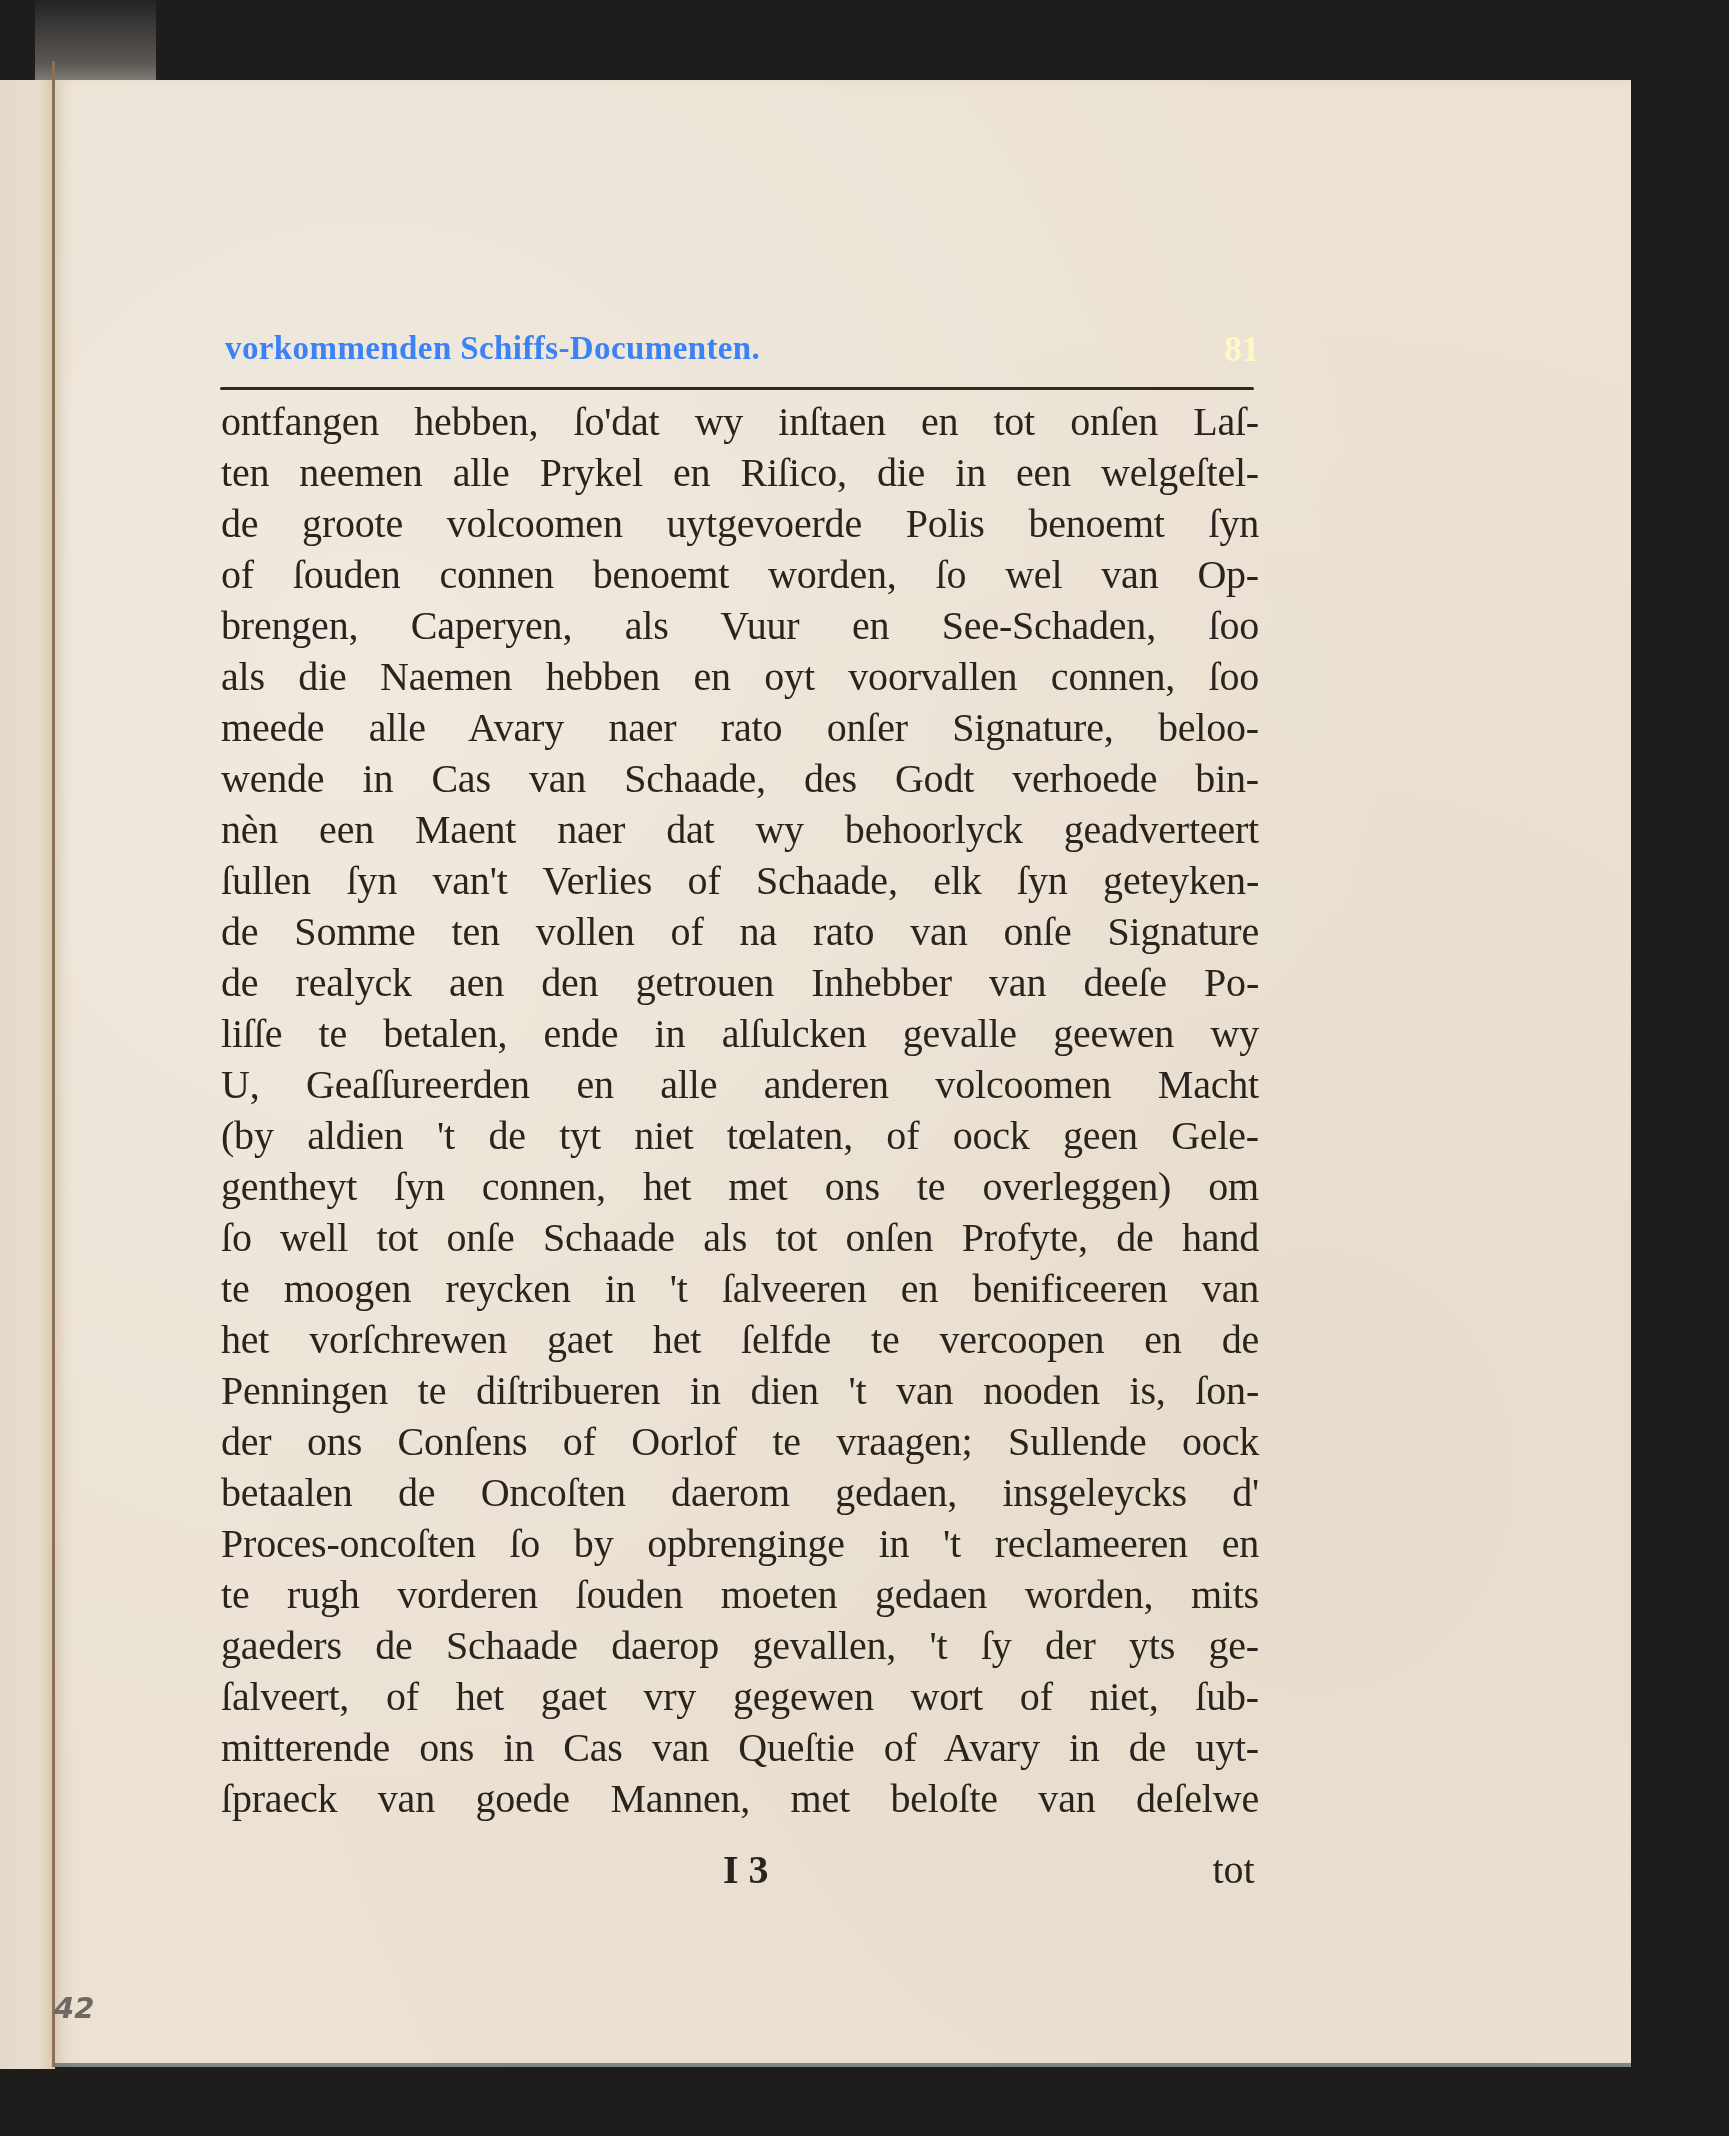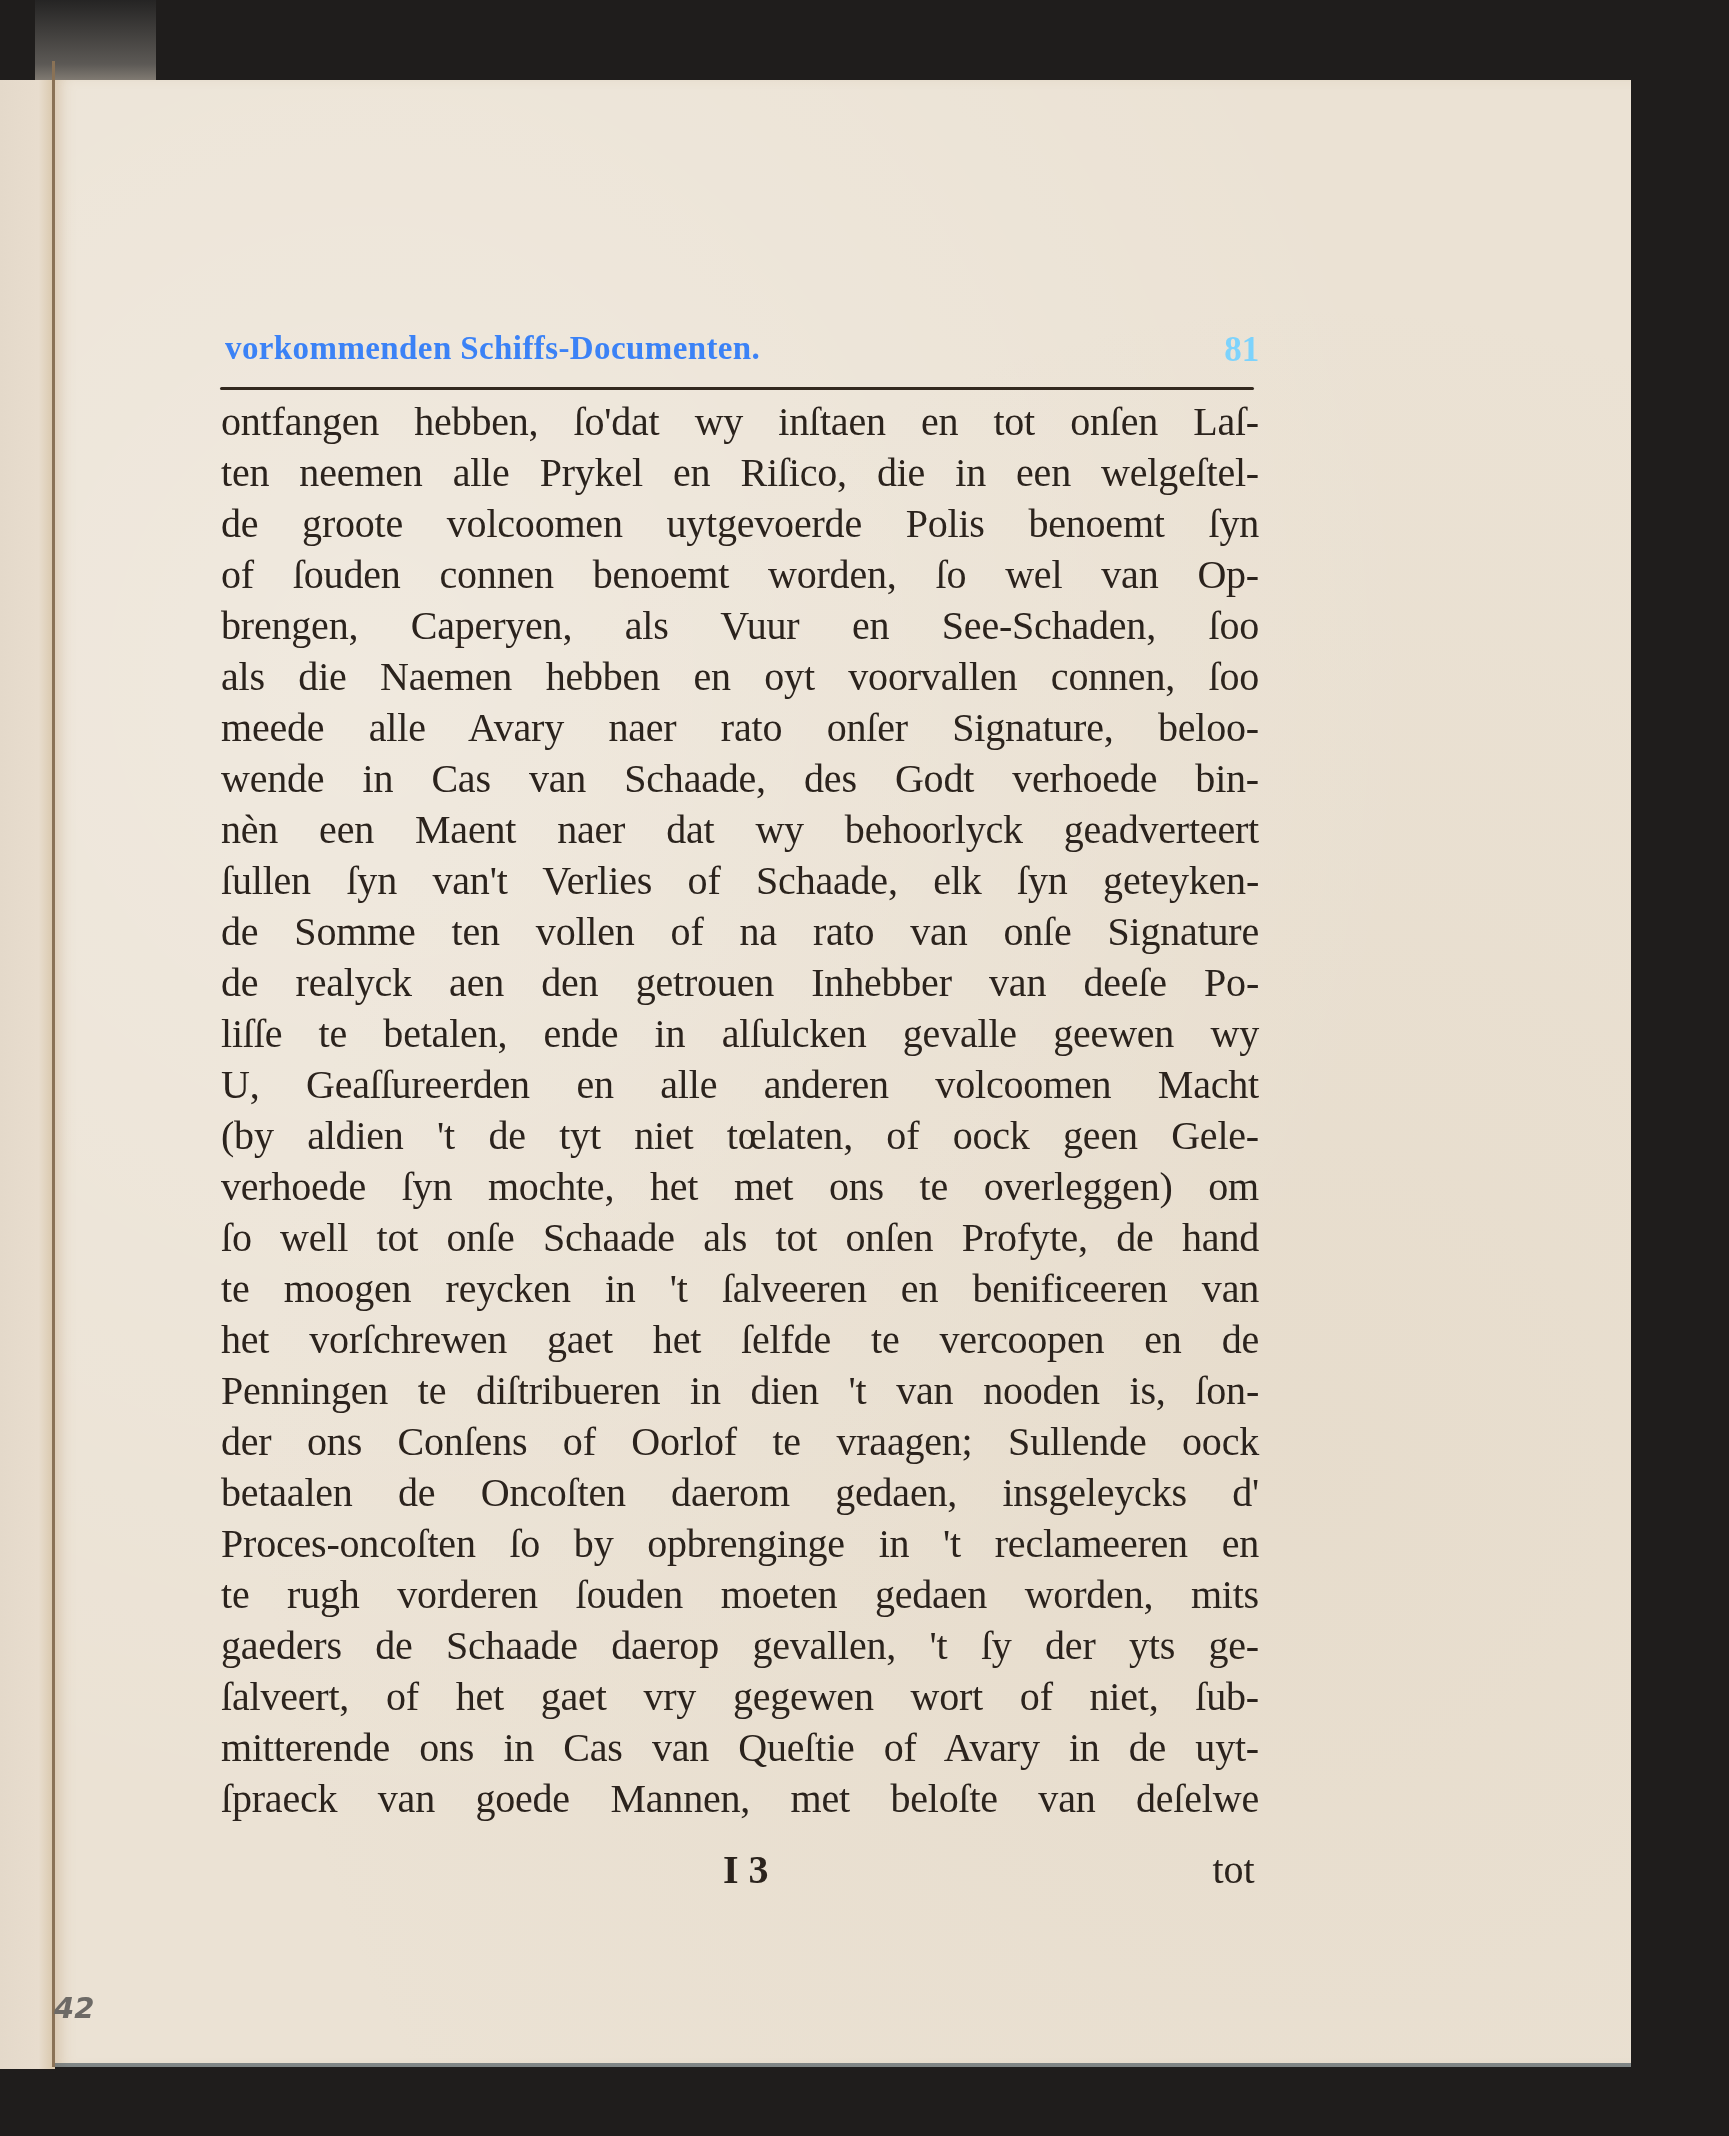--- a/index.html
+++ b/index.html
@@ -30,21 +30,21 @@
     opacity: 0.55;
   }
   .running-head {
     position: absolute; left: 164px; top: 330px; width: 1090px; height: 48px;
   }
   .running-title {
     position: absolute; left: 61px; top: 0; font-size: 33px; font-weight: bold;
     color: #3b82f6; letter-spacing: 0.4px; white-space: nowrap;
   }
   .folio {
-    position: absolute; right: -5.2px; top: 0; font-size: 35px; font-weight: bold; color: #7dd3fc;
+    position: absolute; right: -5.2px; top: 0; font-size: 35px; font-weight: bold; color: #fef9c3;
   }
   .head-rule {
     position: absolute; left: 64px; top: 383px; width: 975px; height: 2.6px;
     background: #33291f; border-radius: 1.7px;
   }
   .text-block {
     position: absolute; left: 221px; top: 396px; width: 1038px;
   }
   .line {
     height: 51px; line-height: 51px; font-size: 40px; color: #2b231d;
@@ -91,21 +91,21 @@
     <div class="line">als die Naemen hebben en oyt voorvallen connen, ſoo</div>
     <div class="line">meede alle Avary naer rato onſer Signature, beloo-</div>
     <div class="line">wende in Cas van Schaade, des Godt verhoede bin-</div>
     <div class="line">nèn een Maent naer dat wy behoorlyck geadverteert</div>
     <div class="line">ſullen ſyn van't Verlies of Schaade, elk ſyn geteyken-</div>
     <div class="line">de Somme ten vollen of na rato van onſe Signature</div>
     <div class="line">de realyck aen den getrouen Inhebber van deeſe Po-</div>
     <div class="line">liſſe te betalen, ende in alſulcken gevalle geewen wy</div>
     <div class="line">U, Geaſſureerden en alle anderen volcoomen Macht</div>
     <div class="line">(by aldien 't de tyt niet tœlaten, of oock geen Gele-</div>
-    <div class="line">verhoede ſyn mochte, het met ons te overleggen) om</div>
+    <div class="line">gentheyt ſyn connen, het met ons te overleggen) om</div>
     <div class="line">ſo well tot onſe Schaade als tot onſen Profyte, de hand</div>
     <div class="line">te moogen reycken in 't ſalveeren en benificeeren van</div>
     <div class="line">het vorſchrewen gaet het ſelfde te vercoopen en de</div>
     <div class="line">Penningen te diſtribueren in dien 't van nooden is, ſon-</div>
     <div class="line">der ons Conſens of Oorlof te vraagen; Sullende oock</div>
     <div class="line">betaalen de Oncoſten daerom gedaen, insgeleycks d'</div>
     <div class="line">Proces-oncoſten ſo by opbrenginge in 't reclameeren en</div>
     <div class="line">te rugh vorderen ſouden moeten gedaen worden, mits</div>
     <div class="line">gaeders de Schaade daerop gevallen, 't ſy der yts ge-</div>
     <div class="line">ſalveert, of het gaet vry gegewen wort of niet, ſub-</div>

